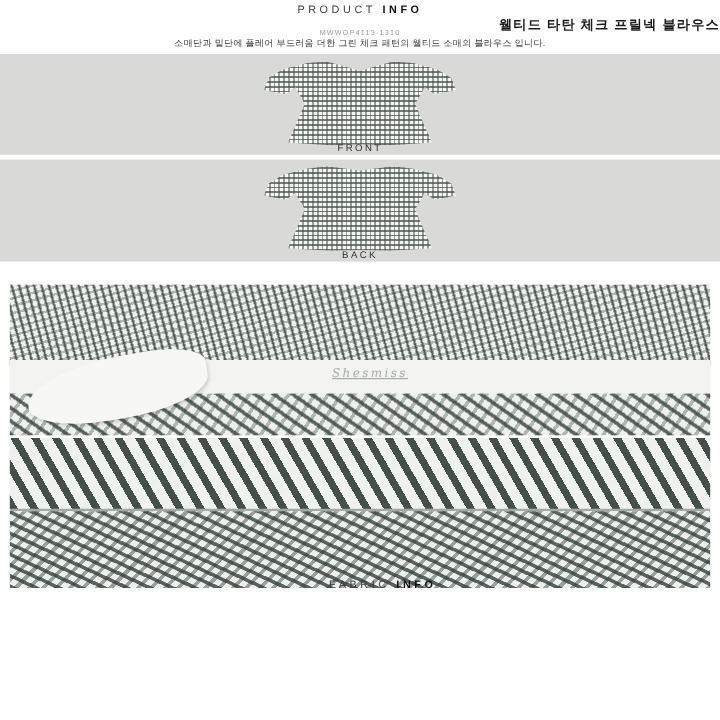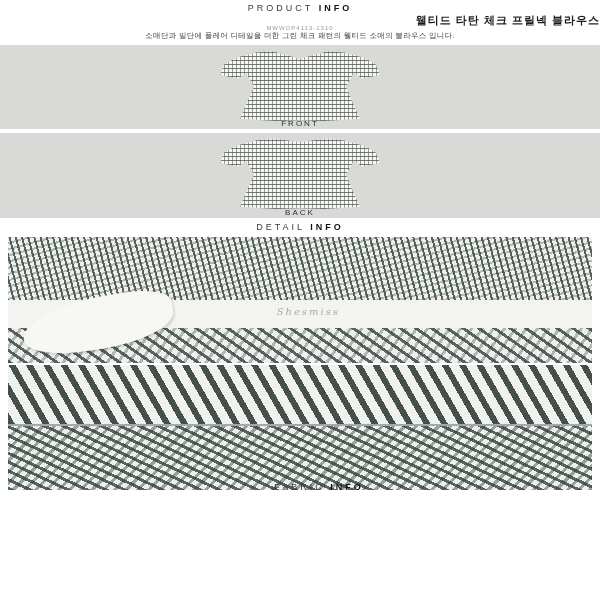--- a/index.html
+++ b/index.html
@@ -69,21 +69,21 @@
   
   .detail-eyebrow{top:222px;}
   .photo{position:absolute;left:8px;width:584px;overflow:hidden;}
   .photo1{top:237px;height:126px;}
   .photo2{top:365px;height:125px;}
   .strip{position:absolute;left:0;width:100%;}
   .p1-top{top:0;height:54%;}
   .p1-band{top:50%;height:24%;background:#f3f3f1;box-shadow:0 1px 2px rgba(0,0,0,.12);}
   .p1-bottom{top:72%;height:28%;}
   .watermark{position:absolute;top:55%;left:46%;font-family:"DejaVu Serif", serif;
-             font-style:italic;font-size:10px;letter-spacing:2px;color:#a6ada7;}
+             font-style:italic;font-size:10px;letter-spacing:2px;color:#a6ada7;text-decoration:underline;}
   .chiffon{position:absolute;left:14px;top:60px;width:152px;height:52px;background:#f7f7f5;
            border-radius:60% 30% 50% 40%;transform:rotate(-9deg);
            box-shadow:1px 2px 3px rgba(0,0,0,.15);}
   .p2-top{top:0;height:47%;}
   .p2-seam{top:47%;height:2px;background:rgba(52,64,58,.45);}
   .p2-bottom{top:48.5%;height:51.5%;}
 
   
   .fabric-eyebrow{top:482px;margin-left:19px;}
   .swatch{position:absolute;left:62px;top:505px;width:190px;height:52px;border-radius:50%;
@@ -117,36 +117,32 @@
 <body>
 
 <div class="page">
 
   <div class="eyebrow hdr-eyebrow">
     <span>PRODUCT</span>
     <span class="bold">INFO</span>
   </div>
   <div class="title">웰티드 타탄 체크 프릴넥 블라우스</div>
   <div class="code">MWWOP4113-1310</div>
-  <div class="desc">소매단과 밑단에 플레어 디테일을 더한 그린 체크 패턴의 웰티드 소매의 블라우스 입니다.</div>
+  <div class="desc">소매단과 밑단에 플레어 부드러움 더한 그린 체크 패턴의 웰티드 소매의 블라우스 입니다.</div>
 
   <div class="view-band band-back">
     <div class="blouse blouse-back gingham-sm"></div>
     <div class="view-label">BACK</div>
   </div>
 
   <div class="view-band band-front">
     <div class="blouse blouse-front gingham-sm"></div>
     <div class="view-label">FRONT</div>
   </div>
 
-  <div class="eyebrow detail-eyebrow">
-    <span>DETAIL</span>
-    <span class="bold">INFO</span>
-  </div>
 
   <div class="photo photo1">
     <div class="strip p1-top gingham-diag-fine"></div>
     <div class="strip p1-band"></div>
     <div class="watermark">Shesmiss</div>
     <div class="strip p1-bottom gingham-diag-coarse"></div>
     <div class="chiffon"></div>
   </div>
 
   <div class="photo photo2">

